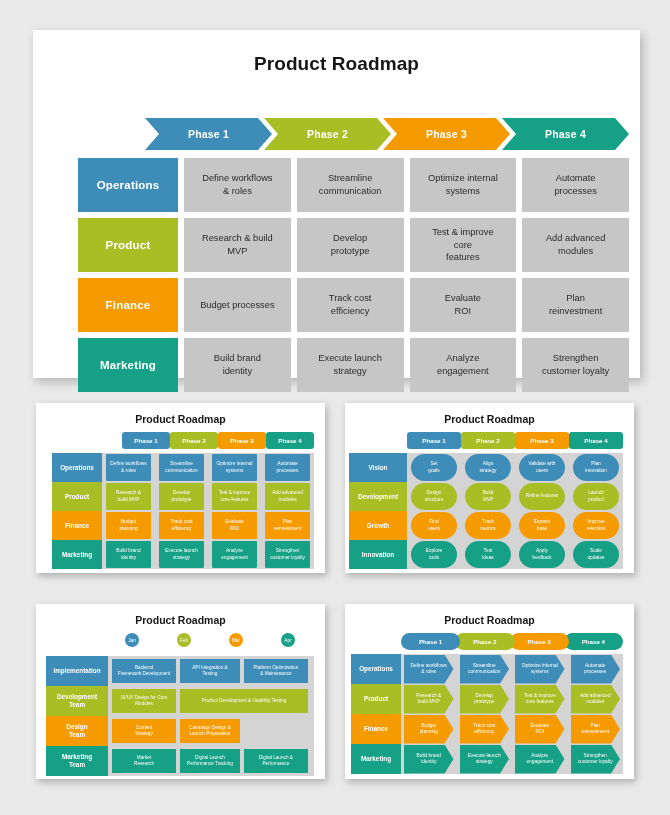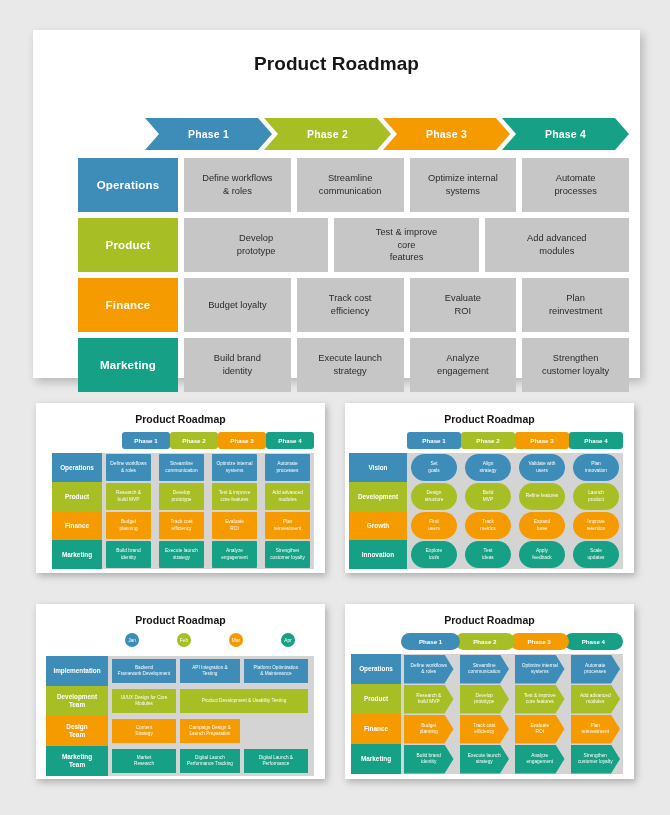--- a/index.html
+++ b/index.html
@@ -191,27 +191,28 @@
     <div class="grid" id="main-grid">
         <div class="grid-row">
           <div class="row-label" style="background: rgb(61, 141, 184);">Operations</div>
           <div class="cell">Define workflows<br>&amp; roles</div>
           <div class="cell">Streamline<br>communication</div>
           <div class="cell">Optimize internal<br>systems</div>
           <div class="cell">Automate<br>processes</div>
         </div>
         <div class="grid-row">
           <div class="row-label" style="background: rgb(167, 190, 36);">Product</div>
+          <div class="cell">Research &amp; build<br>MVP</div>
           <div class="cell">Develop<br>prototype</div>
           <div class="cell">Test &amp; improve<br>core<br>features</div>
           <div class="cell">Add advanced<br>modules</div>
         </div>
         <div class="grid-row">
           <div class="row-label" style="background: rgb(245, 155, 0);">Finance</div>
-          <div class="cell">Budget loyalty</div>
+          <div class="cell">Budget processes</div>
           <div class="cell">Track cost<br>efficiency</div>
           <div class="cell">Evaluate<br>ROI</div>
           <div class="cell">Plan<br>reinvestment</div>
         </div>
         <div class="grid-row">
           <div class="row-label" style="background: rgb(22, 160, 133);">Marketing</div>
           <div class="cell">Build brand<br>identity</div>
           <div class="cell">Execute launch<br>strategy</div>
           <div class="cell">Analyze<br>engagement</div>
           <div class="cell">Strengthen<br>customer loyalty</div>

